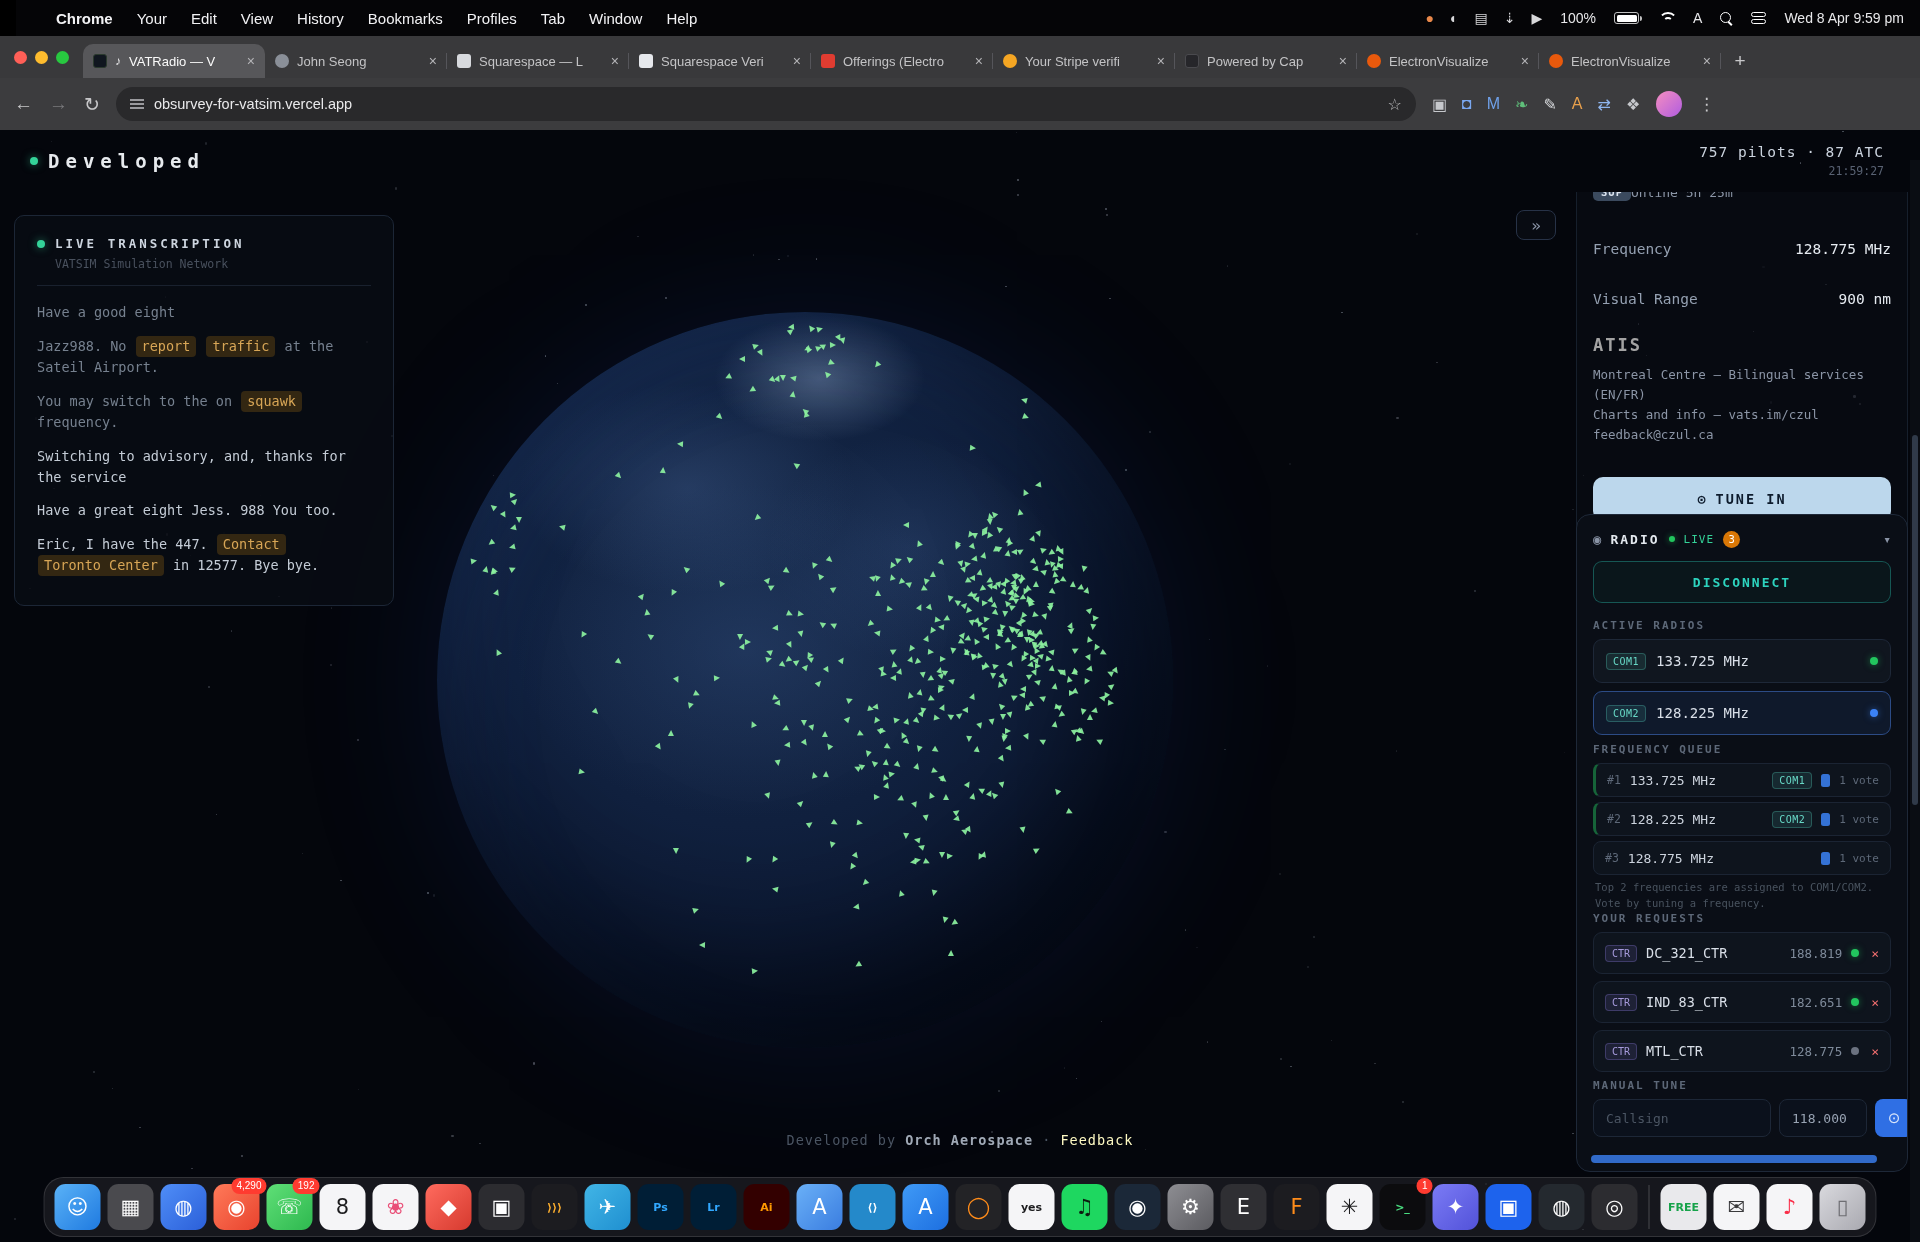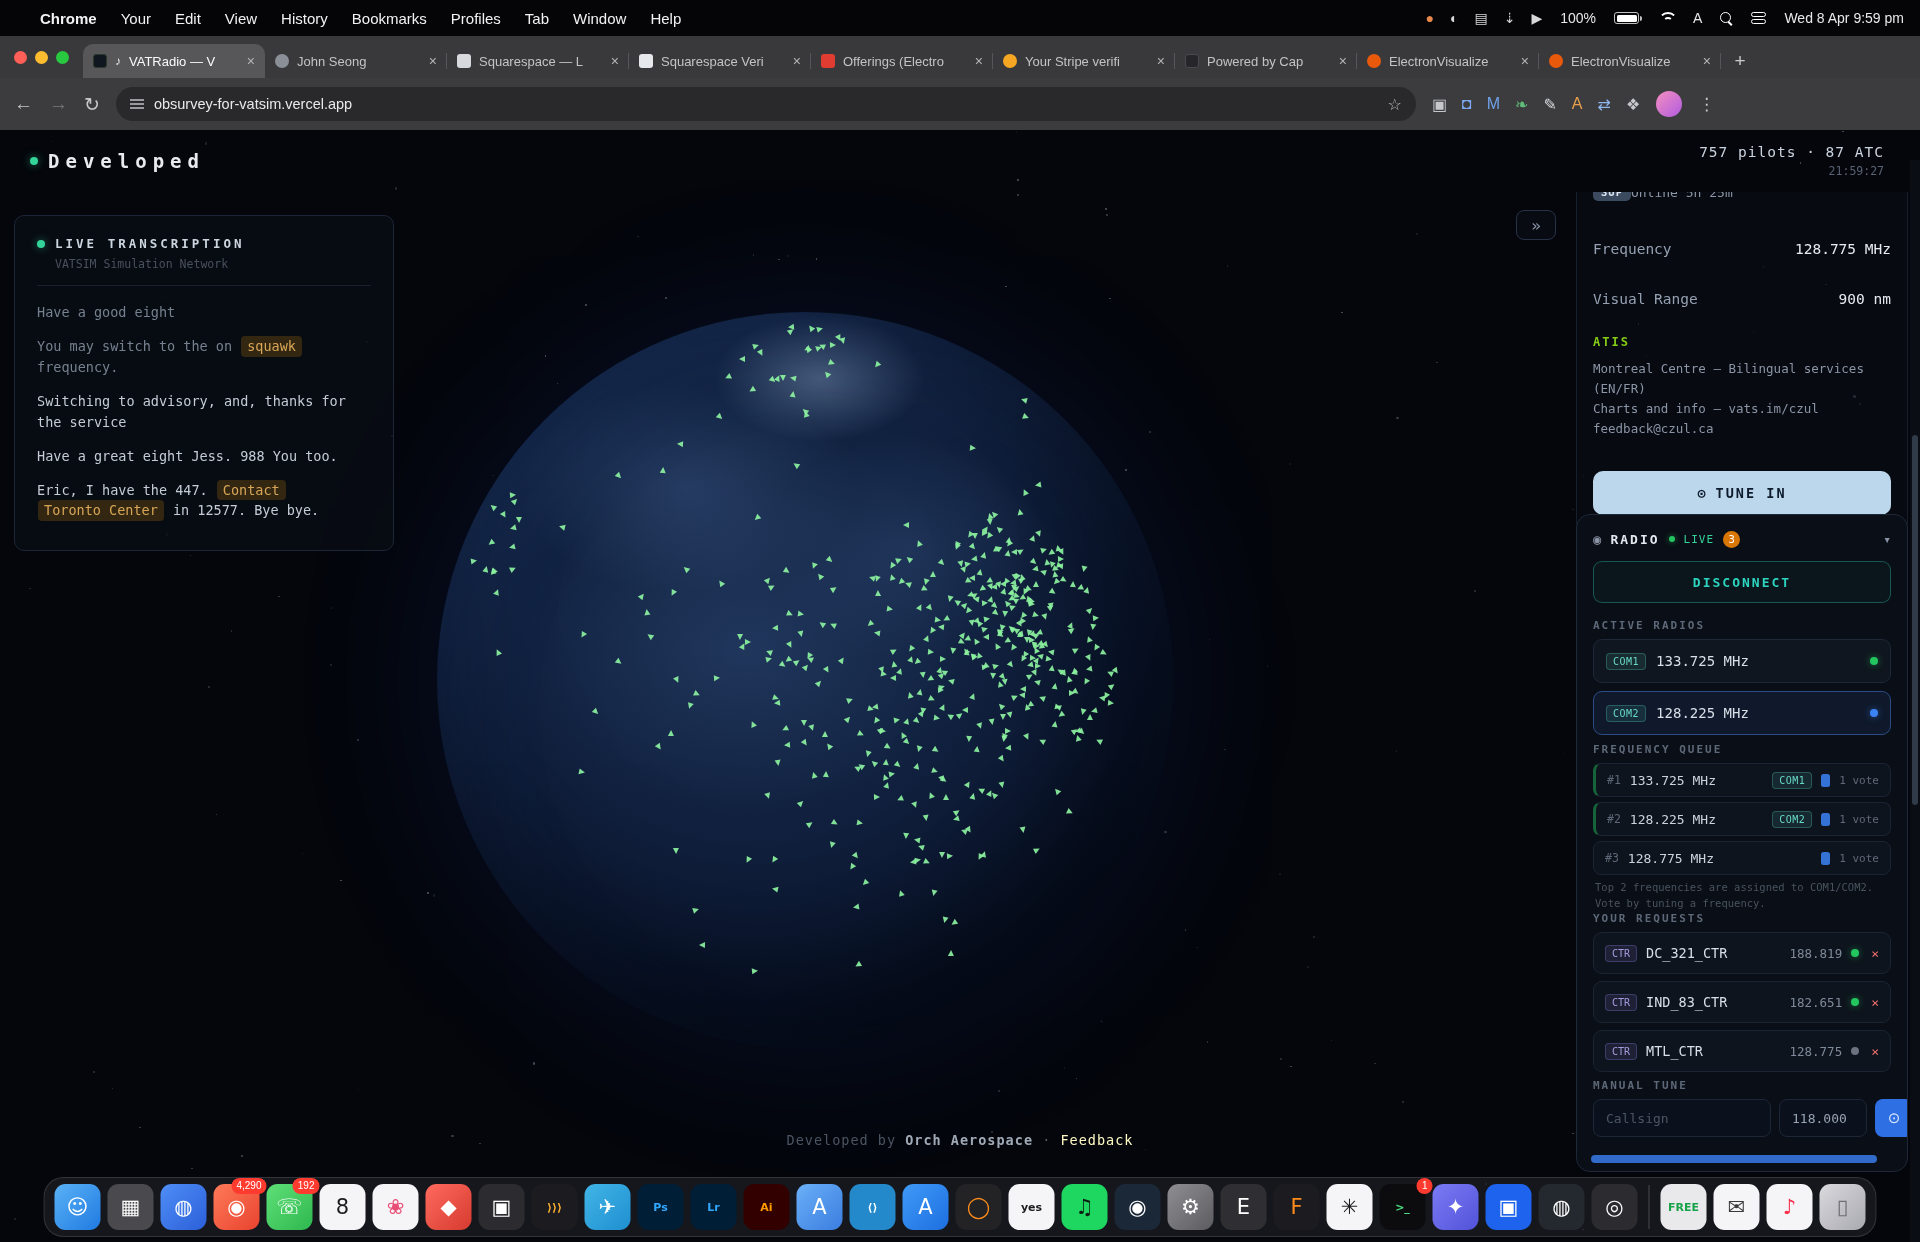--- a/index.html
+++ b/index.html
@@ -1,20 +1,20 @@
 <!DOCTYPE html>
 <html><head>
 <meta charset="utf-8">
 <style>
   * { margin:0; padding:0; box-sizing:border-box; }
   html,body { width:1920px; height:1242px; background:#000; font-family:"Liberation Sans",sans-serif; overflow:hidden; }
   .screen { position:relative; width:1920px; height:1242px; background:#000; overflow:hidden; }
 
   
-  .menubar { position:absolute; top:0; left:0; right:0; height:36px; background:#050507; color:#f2f2f4;
+  .menubar { position:absolute; top:0; left:16px; right:0; height:36px; background:#050507; color:#f2f2f4;
              display:flex; align-items:center; padding:0 16px; font-size:15px; z-index:60; }
   .mb-left { display:flex; align-items:center; gap:24px; }
   .mb-apple { font-size:16px; }
   .mb-app { font-weight:bold; }
   .mb-right { margin-left:auto; display:flex; align-items:center; gap:18px; color:#e8e8ea; font-size:14px; }
   .mi { font-size:14px; color:#d8d8da; }
   .battery { width:25px; height:12px; border:1.5px solid rgba(255,255,255,.75); border-radius:3px; position:relative; }
   .battery::before { content:""; position:absolute; inset:1.5px; background:#fff; border-radius:1.5px; }
   .battery::after { content:""; position:absolute; right:-4px; top:3px; width:2.5px; height:5px; background:rgba(255,255,255,.75); border-radius:0 2px 2px 0; }
   .wifi { width:18px; height:13px; position:relative; }
@@ -100,21 +100,21 @@
 
   
   .side { position:absolute; top:62px; right:12px; width:332px; height:980px; z-index:5; overflow:hidden; }
   .station { position:absolute; top:-14px; left:0; right:0; background:rgba(10,14,22,.6); border:1px solid #161f2c; border-radius:12px; padding:0 16px 20px; z-index:1; }
   .sup-row { height:26px; display:flex; align-items:center; margin-bottom:30px; }
   .sup-badge { background:#3b4a5e; color:#dde5f0; font-size:10.5px; letter-spacing:1px; padding:3px 8px; border-radius:5px; font-weight:bold; }
   .sup-text { color:#8b95a6; font-size:13px; }
   .field-row { height:28px; display:flex; align-items:center; justify-content:space-between; margin-bottom:22px; }
   .field-label { color:#95a1b2; font-size:14.5px; }
   .field-value { color:#e6ebf1; font-size:14.5px; }
-  .atis-title { color:#84cc16; font-size:12px; letter-spacing:2px; margin:0 0 10px; font-weight:bold; }
+  .atis-title { color:#a3a3a3; font-size:17px; letter-spacing:2px; margin:0 0 10px; font-weight:bold; }
   .atis-line { color:#8b95a6; font-size:12.5px; line-height:1.6; }
   .tunein { margin-top:32px; width:100%; height:44px; background:#bcd7ec; color:#0d1b2c; border:none; border-radius:10px;
             font-family:inherit; font-size:13.5px; font-weight:bold; letter-spacing:2px; display:flex; align-items:center; justify-content:center; gap:8px; }
 
   .radio-sheet { position:absolute; left:0; right:0; top:322px; bottom:0; background:#0a0e16; border:1px solid #1e2838; border-radius:14px;
                  padding:14px 16px 26px; z-index:2; overflow:hidden; }
   .rs-header { height:20px; display:flex; align-items:center; gap:9px; margin-bottom:12px; }
   .rs-ic { color:#8a94a6; font-size:14px; }
   .rs-title { color:#e3e8ee; font-size:13px; font-weight:bold; letter-spacing:2px; }
   .live-dot { width:6px; height:6px; border-radius:50%; background:#22c55e; box-shadow:0 0 6px #22c55e99; }
@@ -913,20 +913,21 @@
 
     <div class="transcript">
       <div class="tr-title-row">
         <span class="dot"></span>
         <span class="tr-title">LIVE TRANSCRIPTION</span>
       </div>
       <div class="tr-sub">VATSIM Simulation Network</div>
       <div class="tr-div"></div>
       <div id="transcript-lines">
           <div class="tline"><span>Have a good eight</span></div>
+          <div class="tline"><span>Jazz988. No </span><span class="chip">report</span><span> </span><span class="chip">traffic</span><span> at the Sateil Airport.</span></div>
           <div class="tline"><span>You may switch to the on </span><span class="chip">squawk</span><span> frequency.</span></div>
           <div class="tline bright"><span>Switching to advisory, and, thanks for the service</span></div>
           <div class="tline bright"><span>Have a great eight Jess. 988 You too.</span></div>
           <div class="tline bright"><span>Eric, I have the 447. </span><span class="chip">Contact</span><span> </span><span class="chip">Toronto Center</span><span> in 12577. Bye bye.</span></div>
         </div>
     </div>
 
     <div class="expand-btn">»</div>
 
     <div class="side">

